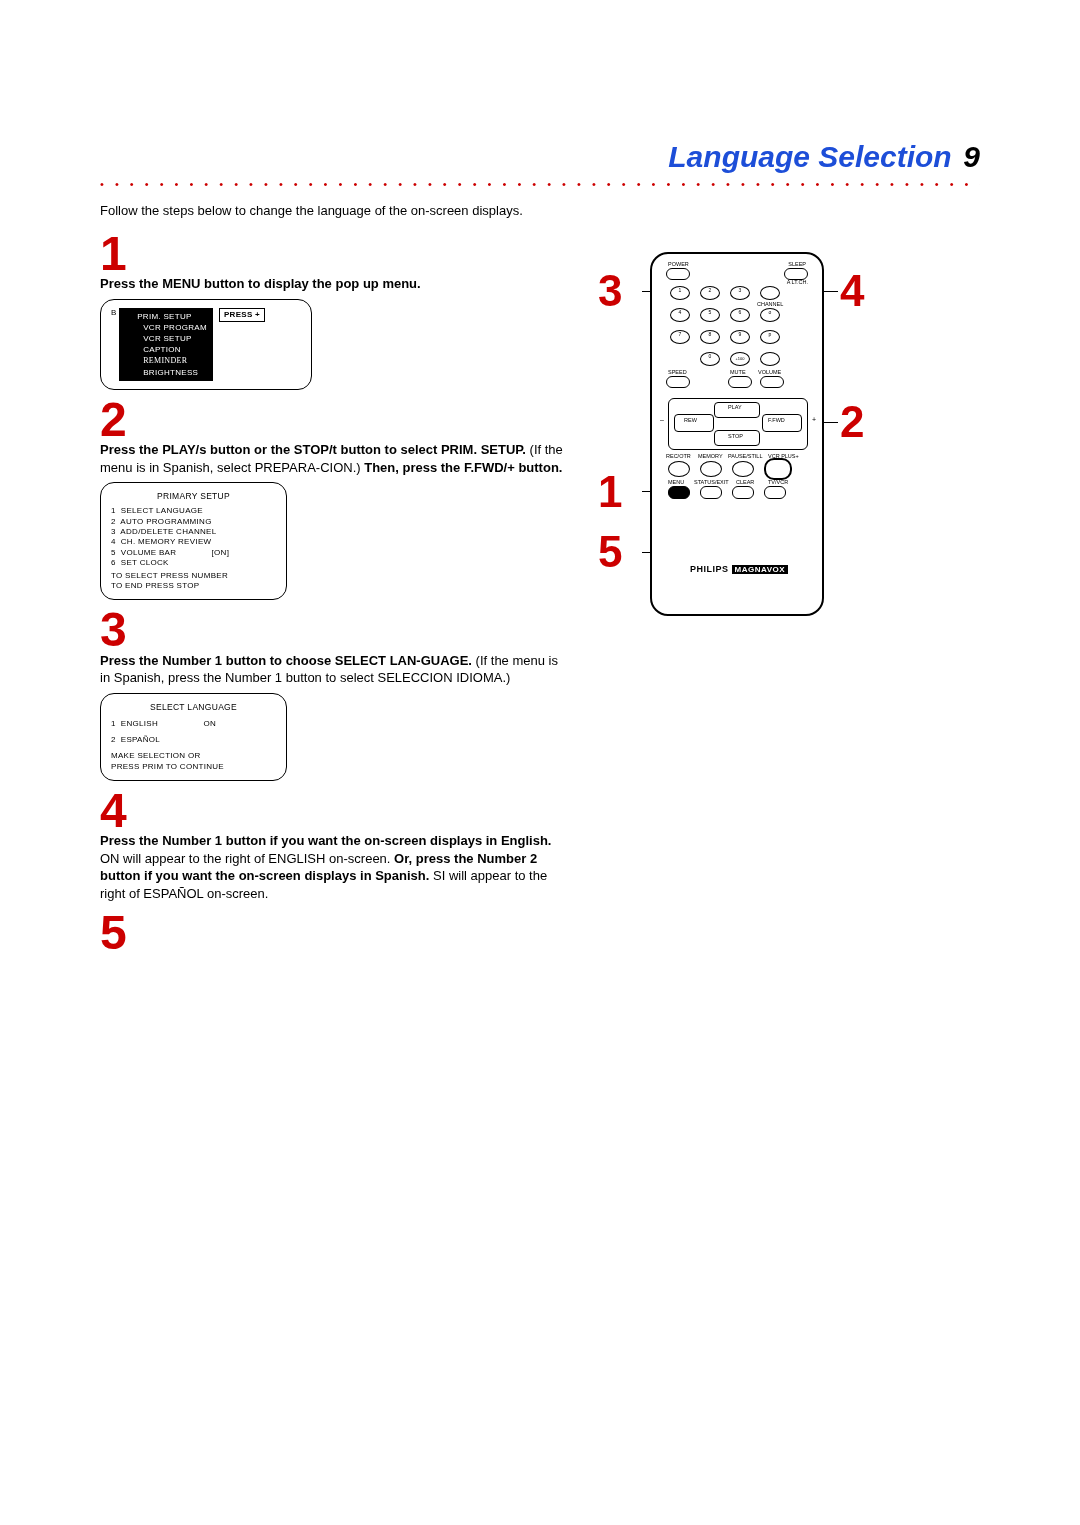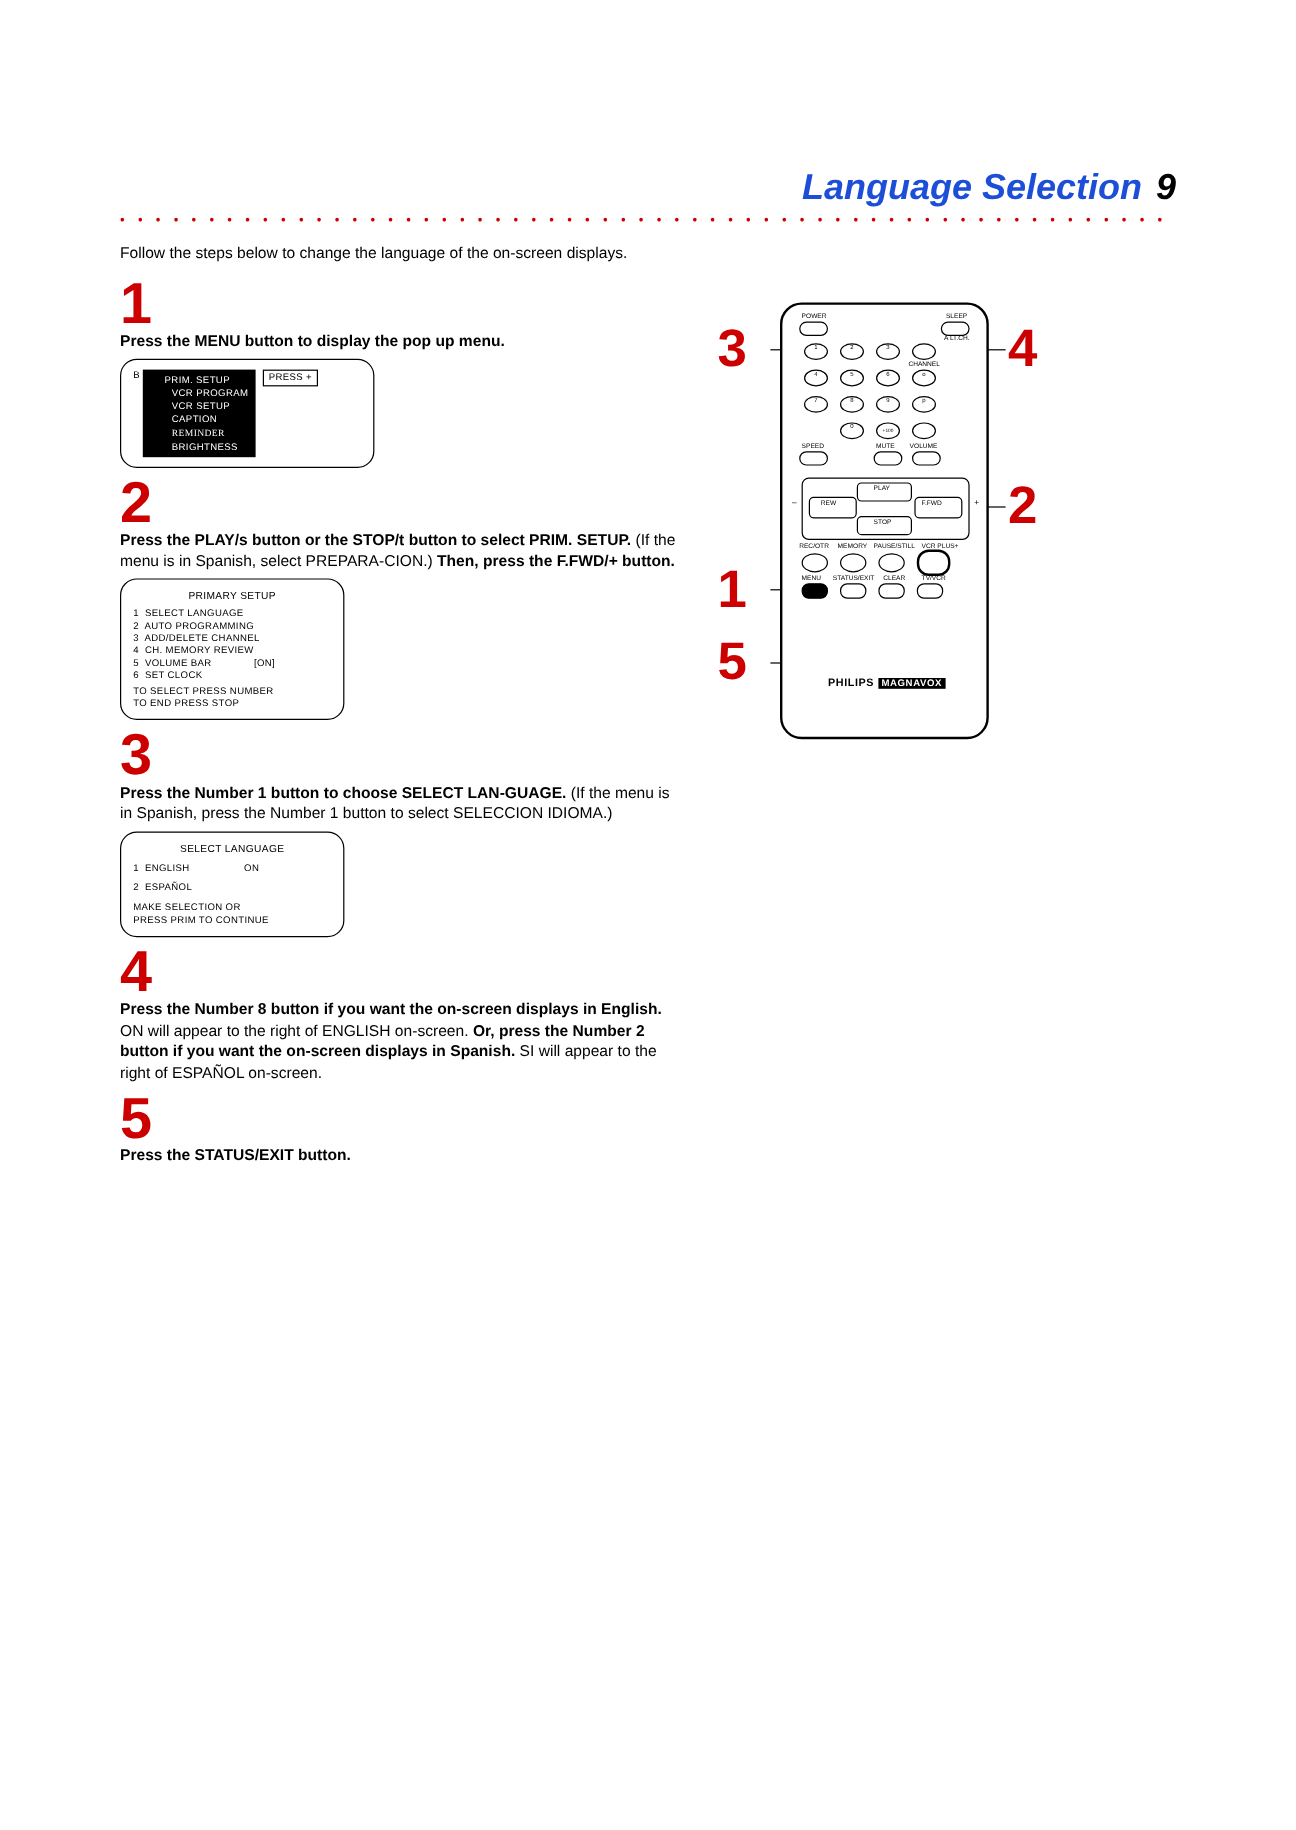--- a/index.html
+++ b/index.html
@@ -101,20 +101,21 @@
     font-size: 8px;
     line-height: 1.4;
   }
   .menu1-wrap {
     display: flex;
     align-items: flex-start;
   }
   .menu1-right {
     margin-left: 6px;
     margin-top: 0;
+    font-weight: bold;
   }
 
   
   .remote-wrap {
     position: relative;
     margin-left: 60px;
     margin-top: 28px;
   }
   .remote {
     width: 170px;
@@ -235,30 +236,29 @@
           <div class="row" style="margin-top:6px;">1  ENGLISH                  ON</div>
           <div class="row" style="margin-top:6px;margin-bottom:6px;">2  ESPAÑOL</div>
           <div class="row">MAKE SELECTION OR</div>
           <div class="row">PRESS PRIM TO CONTINUE</div>
         </div>
       </div>
 
       <div class="step">
         <div class="bignum">4</div>
         <p>
-          <b>Press the Number 8 button if you want the on-screen displays in English.</b>
+          <b>Press the Number 1 button if you want the on-screen displays in English.</b>
           <span> ON will appear to the right of ENGLISH on-screen. </span>
           <b>Or, press the Number 2 button if you want the on-screen displays in Spanish.</b>
           <span> SI will appear to the right of ESPAÑOL on-screen.</span>
         </p>
       </div>
 
       <div class="step">
         <div class="bignum">5</div>
-        <p><b>Press the STATUS/EXIT button.</b></p>
       </div>
 
     </div>
 
     <div class="right">
       <div class="remote-wrap">
 
         <div class="callout-num" style="left:-52px; top:215px;">1</div>
         <div class="callout-line" style="left:-8px; top:239px; width:42px; height:1px;"></div>
 

